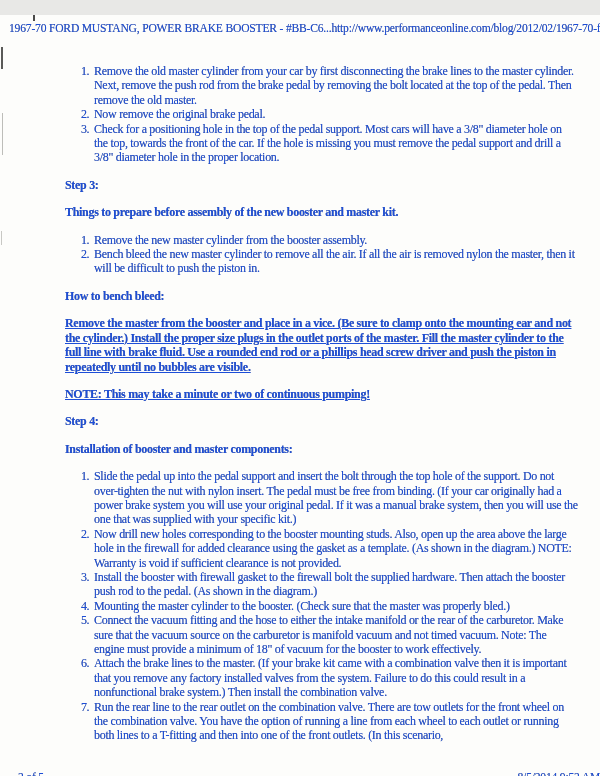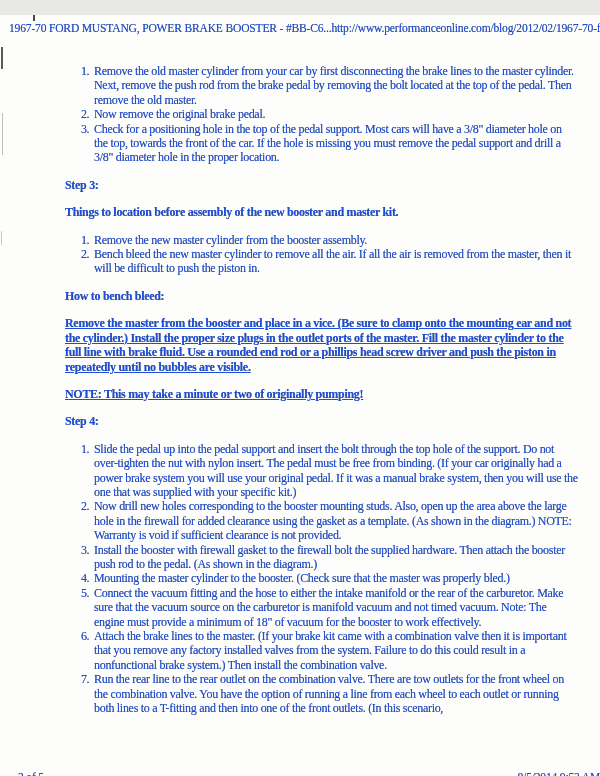--- a/index.html
+++ b/index.html
@@ -104,34 +104,35 @@
 
   <div class="content">
 
     <ol>
       <li>Remove the old master cylinder from your car by first disconnecting the brake lines to the master cylinder. Next, remove the push rod from the brake pedal by removing the bolt located at the top of the pedal. Then remove the old master.</li>
       <li>Now remove the original brake pedal.</li>
       <li>Check for a positioning hole in the top of the pedal support. Most cars will have a 3/8" diameter hole on the top, towards the front of the car. If the hole is missing you must remove the pedal support and drill a 3/8" diameter hole in the proper location.</li>
     </ol>
 
     <div class="h">Step 3:</div>
-    <div class="h">Things to location before assembly of the new booster and master kit.</div>
+    <div class="h">Things to prepare before assembly of the new booster and master kit.</div>
 
     <ol>
       <li>Remove the new master cylinder from the booster assembly.</li>
-      <li>Bench bleed the new master cylinder to remove all the air. If all the air is removed from the master, then it will be difficult to push the piston in.</li>
+      <li>Bench bleed the new master cylinder to remove all the air. If all the air is removed nylon the master, then it will be difficult to push the piston in.</li>
     </ol>
 
     <div class="h">How to bench bleed:</div>
 
     <p class="bold-para">Remove the master from the booster and place in a vice. (Be sure to clamp onto the mounting ear and not the cylinder.) Install the proper size plugs in the outlet ports of the master. Fill the master cylinder to the full line with brake fluid. Use a rounded end rod or a phillips head screw driver and push the piston in repeatedly until no bubbles are visible.</p>
 
-    <p class="bold-para">NOTE: This may take a minute or two of originally pumping!</p>
+    <p class="bold-para">NOTE: This may take a minute or two of continuous pumping!</p>
 
     <div class="h">Step 4:</div>
+    <div class="h">Installation of booster and master components:</div>
 
     <ol>
       <li>Slide the pedal up into the pedal support and insert the bolt through the top hole of the support. Do not over-tighten the nut with nylon insert. The pedal must be free from binding. (If your car originally had a power brake system you will use your original pedal. If it was a manual brake system, then you will use the one that was supplied with your specific kit.)</li>
       <li>Now drill new holes corresponding to the booster mounting studs. Also, open up the area above the large hole in the firewall for added clearance using the gasket as a template. (As shown in the diagram.) NOTE: Warranty is void if sufficient clearance is not provided.</li>
       <li>Install the booster with firewall gasket to the firewall bolt the supplied hardware. Then attach the booster push rod to the pedal. (As shown in the diagram.)</li>
       <li>Mounting the master cylinder to the booster. (Check sure that the master was properly bled.)</li>
       <li>Connect the vacuum fitting and the hose to either the intake manifold or the rear of the carburetor. Make sure that the vacuum source on the carburetor is manifold vacuum and not timed vacuum. Note: The engine must provide a minimum of 18" of vacuum for the booster to work effectively.</li>
       <li>Attach the brake lines to the master. (If your brake kit came with a combination valve then it is important that you remove any factory installed valves from the system. Failure to do this could result in a nonfunctional brake system.) Then install the combination valve.</li>
       <li>Run the rear line to the rear outlet on the combination valve. There are tow outlets for the front wheel on the combination valve. You have the option of running a line from each wheel to each outlet or running both lines to a T-fitting and then into one of the front outlets. (In this scenario,</li>
     </ol>

